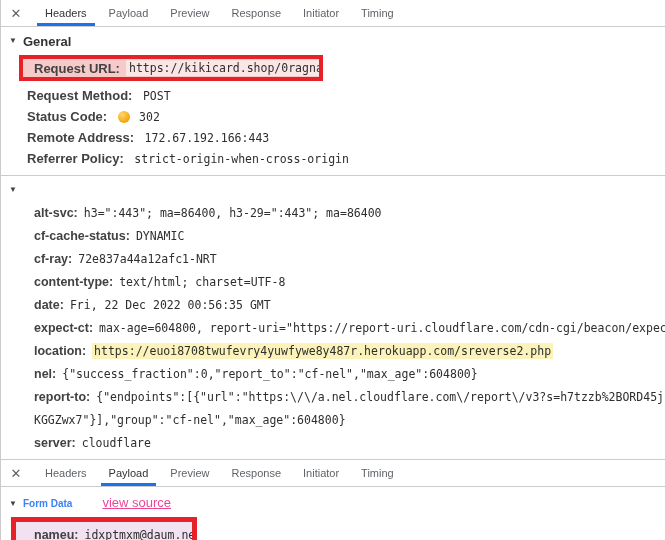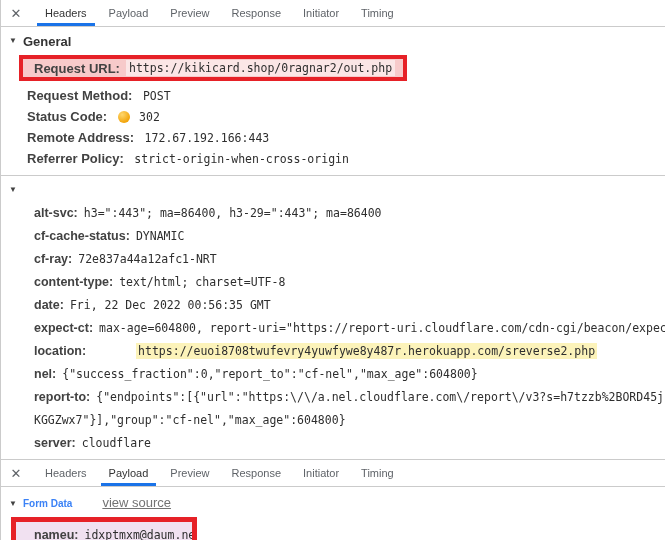--- a/index.html
+++ b/index.html
@@ -34,46 +34,46 @@
     display:flex; align-items:center; padding:7px 0 3px 8px;
     font-size:13px; font-weight:bold; color:#333; height:25px;
   }
   .tri { font-size:8px; color:#424242; margin-right:6px; transform:translateY(-1px); }
   .krow { padding-left:26px; line-height:20px; white-space:nowrap; overflow:hidden; }
   .hrow { padding-left:33px; line-height:21px; white-space:nowrap; overflow:hidden; }
   .hrow.wrap { white-space:normal; word-break:break-all; }
   .hkey, .gkey { font-size:12.5px; font-weight:bold; color:#424242; margin-right:6px; }
   .gkey { font-size:13px; }
   .hval, .gval { font-size:11.5px; font-family:"DejaVu Sans Mono", monospace; color:#2e2e2e; }
-  .hl-yellow { background:#fcf3ba; padding:1px 2px;margin-left:44px; }
+  .hl-yellow { background:#fcf3ba; padding:1px 2px; }
   
   .dot {
     display:inline-block; width:12px; height:12px; border-radius:50%;
     background:radial-gradient(circle at 35% 30%, #ffd76e, #f2a50c 70%);
     margin:0 5px -2px 0;
   }
   
   .redbox-top {
-    margin:3px 0 4px 18px; width:388px; height:26px;
+    margin:3px 0 4px 18px; width:304px; height:26px;
     border:4px solid #e62127; background:#f7caca;
     display:flex; align-items:center; padding-left:11px;
     white-space:nowrap; overflow:hidden;text-align:center;
   }
   .redbox-top .gval { background:#fbe6e6; padding:1px 3px; }
   .redbox-bottom {
     margin:3px 0 0 10px; width:186px; height:52px;
     border:5px solid #e62127; background:#f1e1f1;
     padding:2px 0 0 18px; overflow:hidden;
   }
   .redbox-bottom .hrow { padding-left:0; line-height:19px; }
   
   .fd-head { display:flex; align-items:baseline; padding:8px 0 4px 8px; height:27px; }
   .fd-title { font-size:10px; font-weight:bold; color:#3b82f6; }
   .fd-link {
-    font-size:13px; color:#737373; text-decoration:underline; cursor:pointer;
+    font-size:13px; color:#ec4899; text-decoration:underline; cursor:pointer;
   }
   .fd-link.src { margin-left:30px; }
   .fd-link.url { margin-left:30px; }
   .resp-rows { padding-bottom:5px; }
   .gen-rows { padding-bottom:6px; }
 </style>
 </head>
 <body>
 
 <div class="panel">

